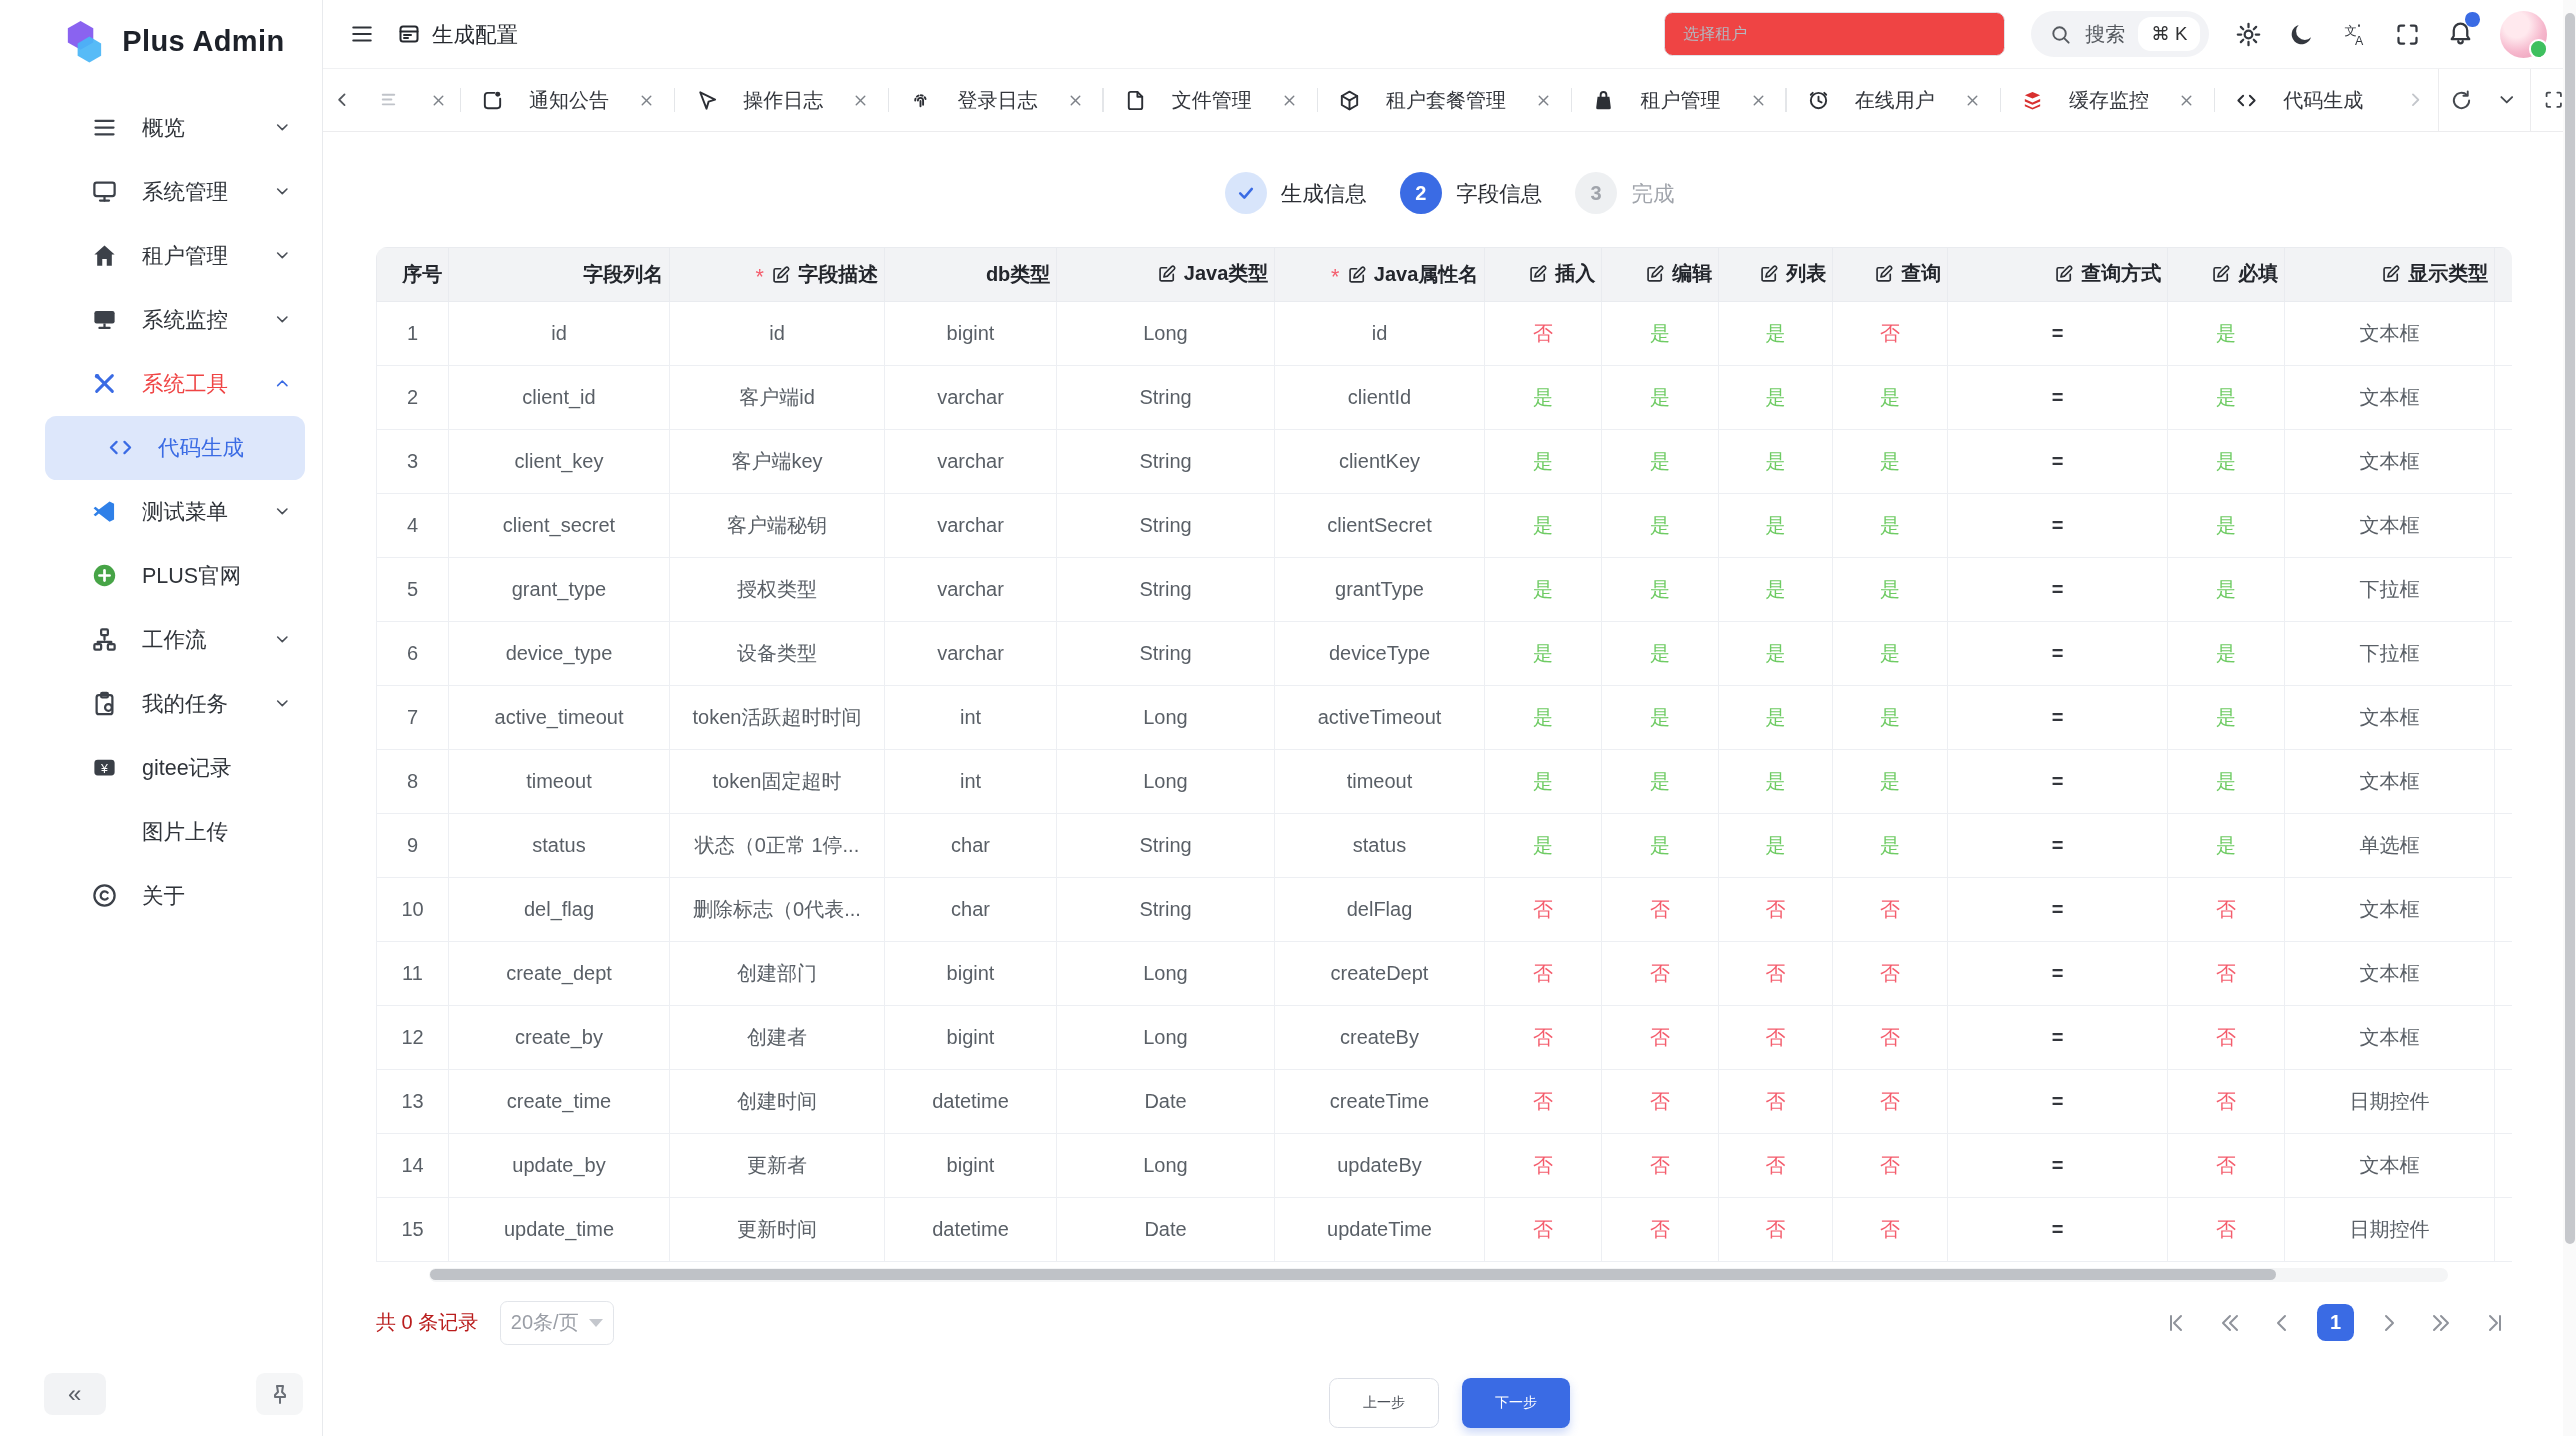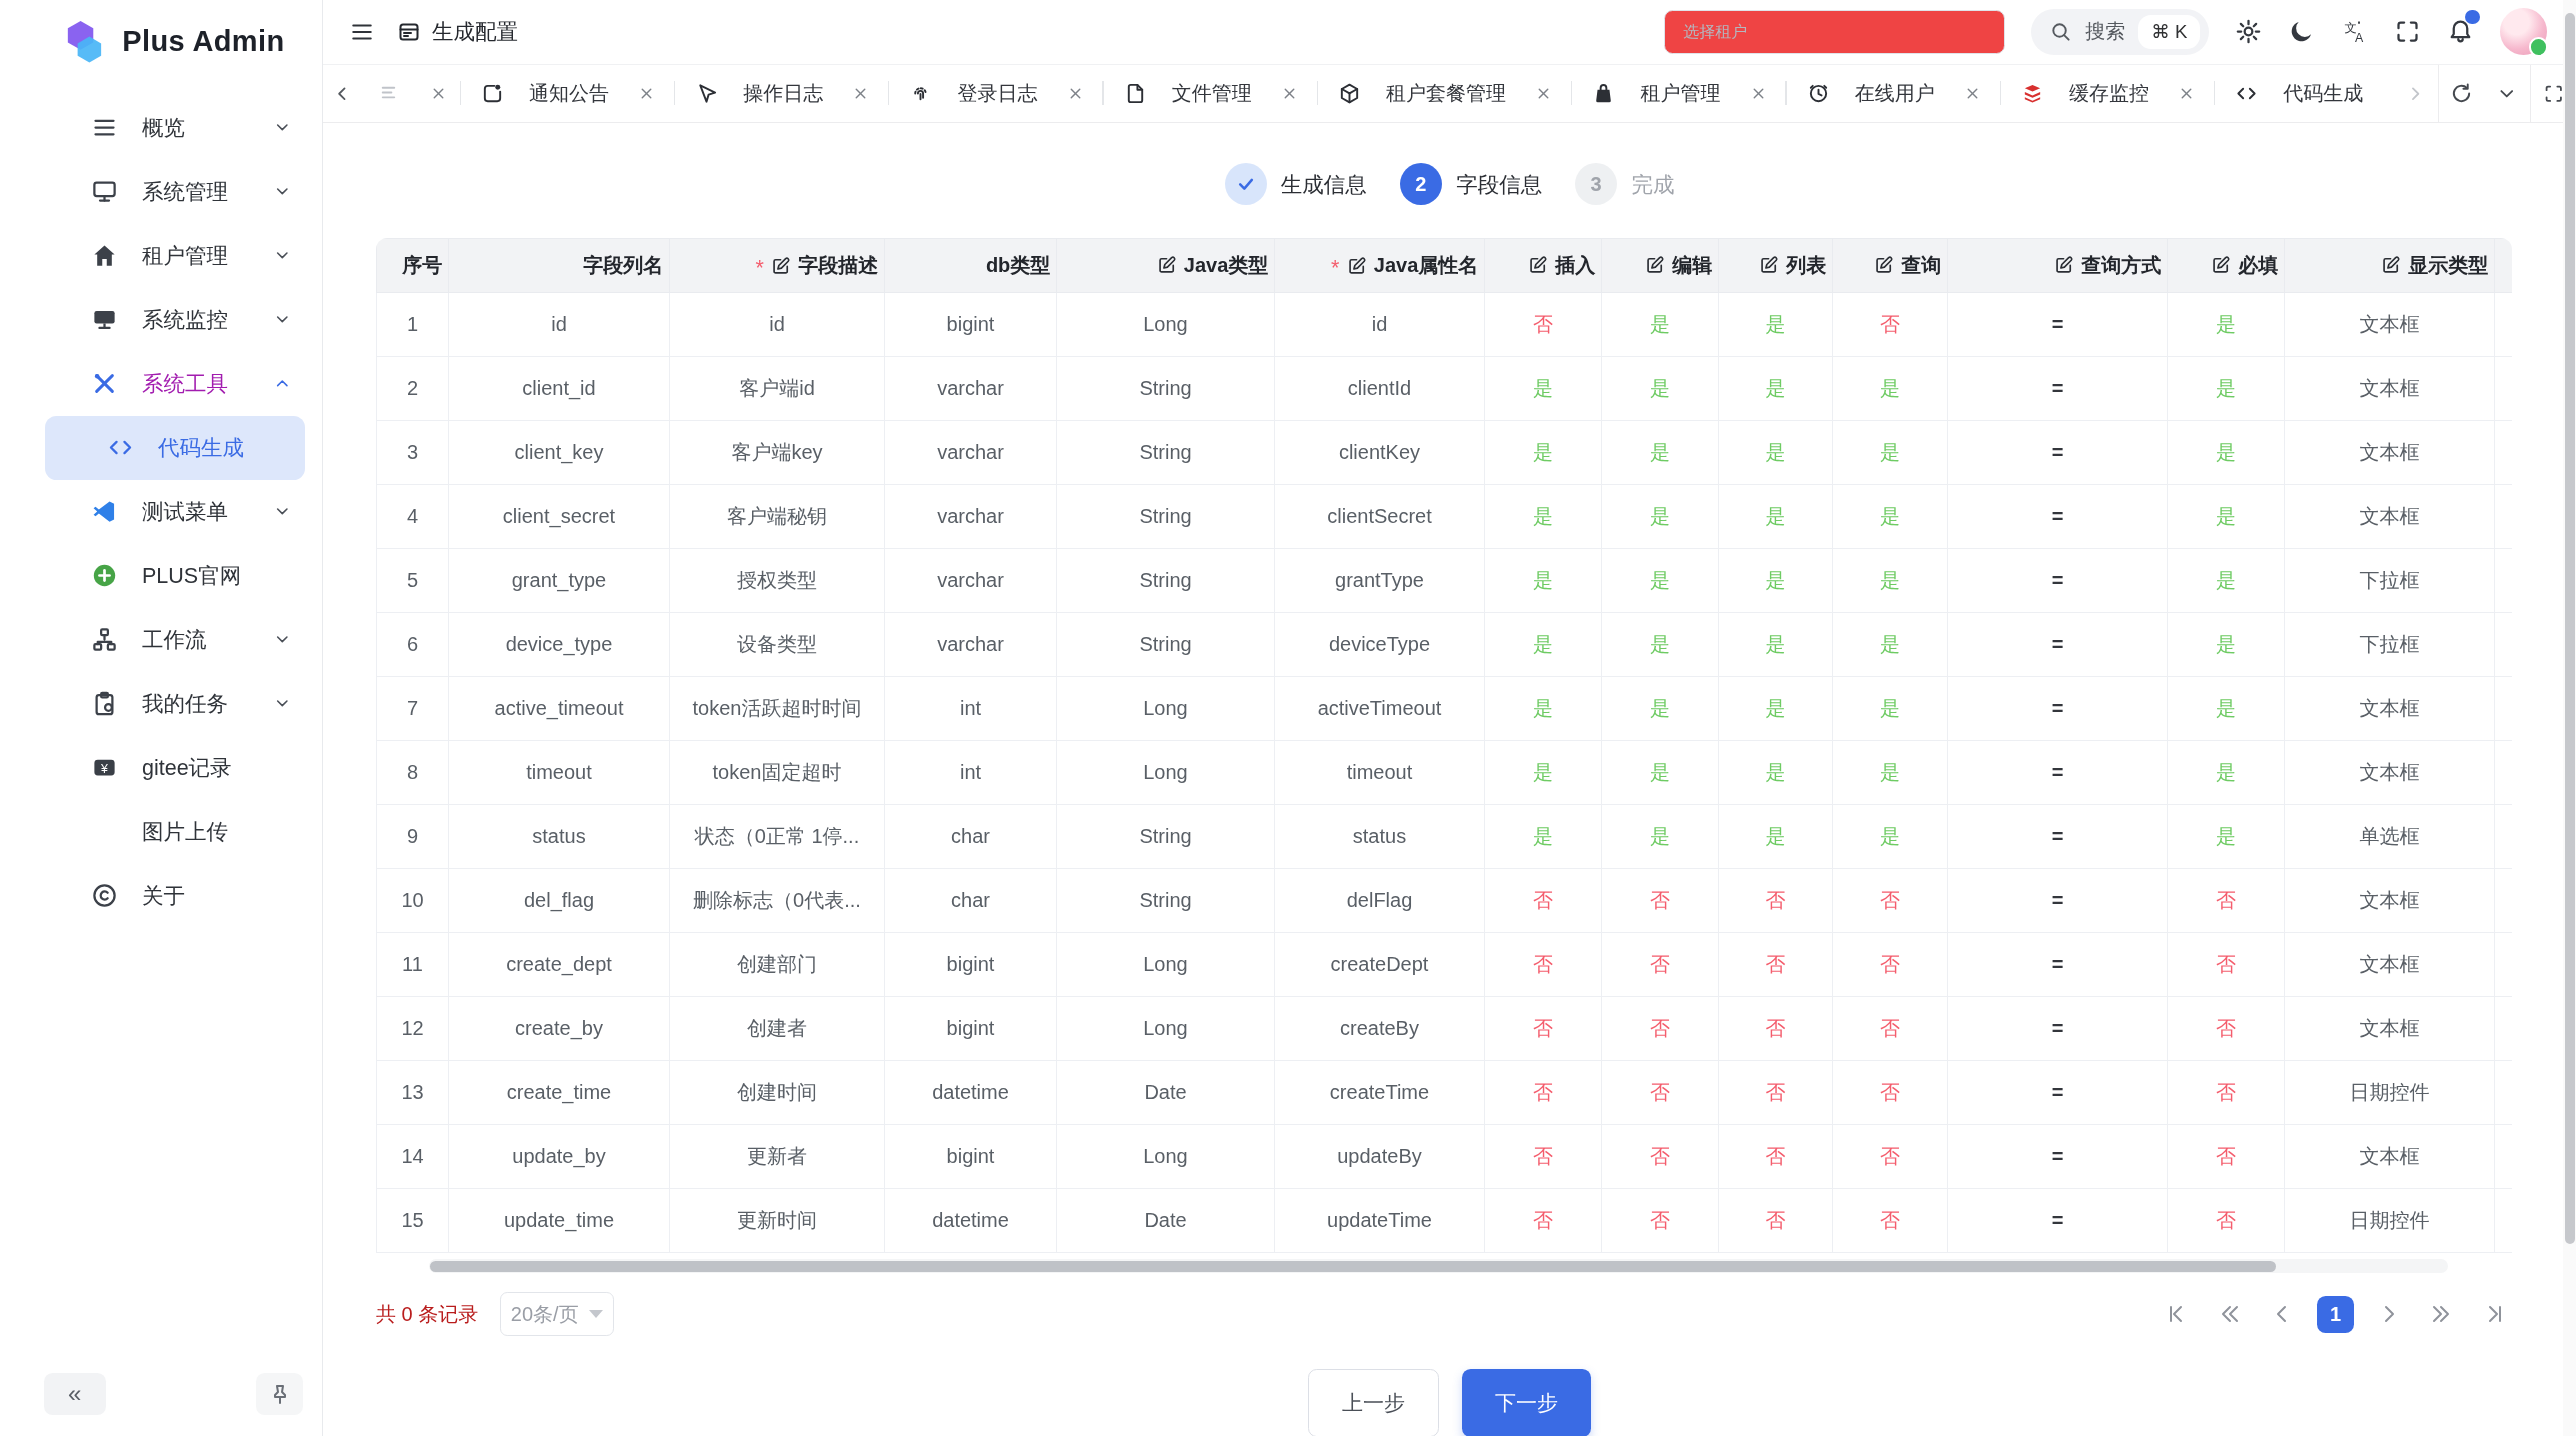--- a/index.html
+++ b/index.html
@@ -18,21 +18,21 @@
              display:flex; flex-direction:column; background:#fff;padding-left:28px; }
   .logo-row { display:flex; align-items:center; gap:15.7px; padding:17px 0 7.2px 31.5px; height:74px; }
   .logo-mark { width:47px; height:47px; }
   .brand-name { font-size:29px; font-weight:700; color:#1d2129; letter-spacing:0.4px; }
   .menu { flex:1; padding-top:21.5px; overflow:hidden; }
   .menu-item { height:64px; display:flex; align-items:center; gap:24px;
                padding:0 30px 0 63px; font-size:21.5px; color:#2f3339; cursor:pointer; }
   .menu-item .m-icon { width:27px; height:27px; color:#3c4149; }
   .menu-item .lbl { flex:1; white-space:nowrap; overflow:hidden; }
   .menu-item .chev { color:#4a4f57; width:18.6px; height:18.6px; }
-  .menu-item.is-active { color:#a21caf; }
+  .menu-item.is-active { color:#ef4444; }
   .menu-item.is-active .m-icon, .menu-item.is-active .chev { color:#3a6be4; }
   .menu-sub { height:64px; margin:0 17px; border-radius:11.4px; background:#dde7fb;
               display:flex; align-items:center; gap:24px; padding-left:62px;
               color:#3a6be4; font-size:21.5px; cursor:pointer; }
   .menu-sub .m-icon { width:27px; height:27px; color:#3a6be4; }
   .sidebar-bottom { height:74px; display:flex; align-items:center; justify-content:space-between;
                     padding:0 18.6px 11.4px 15.7px; }
   .collapse-btn { width:62px; height:42px; background:#f2f3f5; border-radius:8.6px;
                   display:flex; align-items:center; justify-content:center;
                   color:#5a5f66; font-size:24px; cursor:pointer; }
@@ -128,21 +128,21 @@
                  border-radius:7.2px; display:flex; align-items:center; justify-content:center;
                  gap:10px; color:#9a9ea6; font-size:20px; cursor:pointer; background:#fff; }
   .caret-down { width:0; height:0; border-left:7.2px solid transparent; border-right:7.2px solid transparent;
                 border-top:8.6px solid #c4c7cd; }
   .pager { margin-left:auto; display:flex; align-items:center; gap:15.7px; color:#8f939b; }
   .pg { width:37px; height:37px; display:flex; align-items:center; justify-content:center; cursor:pointer; }
   .pg .icon { width:24px; height:24px; }
   .pg.current { background:#3a6be4; color:#fff; border-radius:8.6px; font-size:20px; font-weight:700; }
 
   .actions { display:flex; justify-content:center; gap:23px; margin-top:33px; }
-  .btn { height:68px; padding:0 33px; border-radius:8.6px; font-size:21px; display:flex;
+  .btn { height:50px; padding:0 33px; border-radius:8.6px; font-size:14px; display:flex;
          align-items:center; cursor:pointer; border:none; font-family:inherit; }
   .btn.ghost { background:#fff; border:1.4px solid #dcdfe6; color:#4a4f57; }
   .btn.primary { background:#3a6be4; color:#fff; box-shadow:0 4.3px 10px rgba(58,107,228,.25); }
 
   .vscrollbar { position:absolute; right:0; top:0; width:13px; height:1437px; background:#fafafa; }
   .vthumb { position:absolute; right:1.4px; top:13px; width:10px; height:1231px;
             background:#c6c8cc; border-radius:5px; cursor:grab; }
 </style>
 </head>
 <body>

